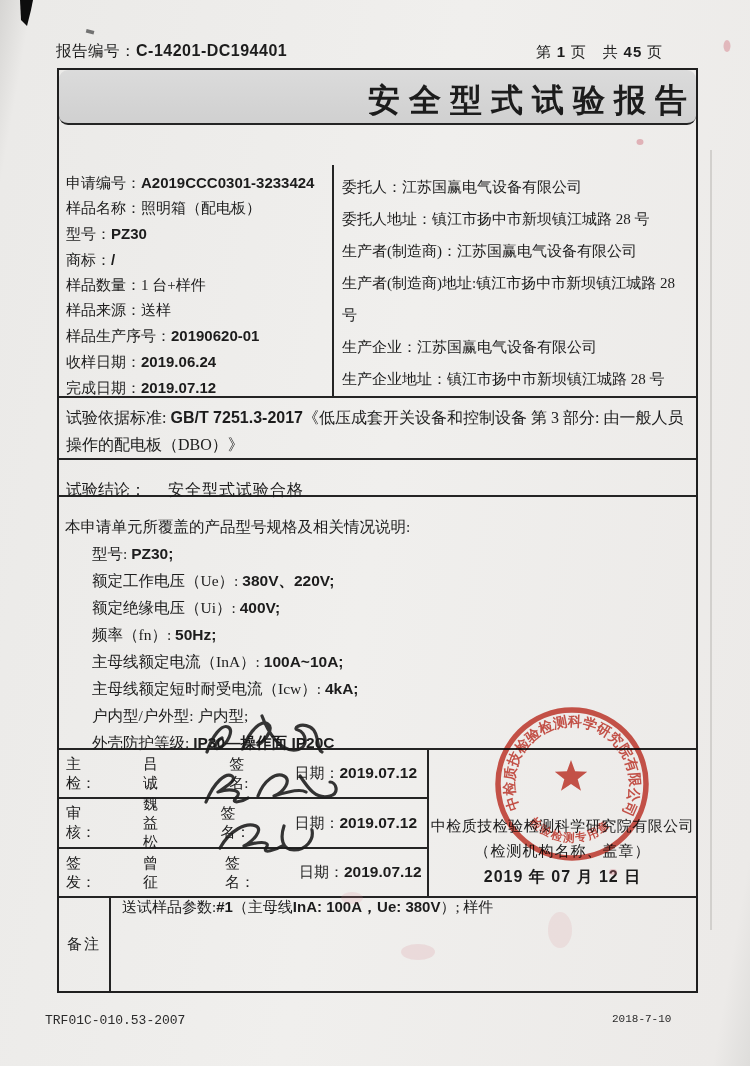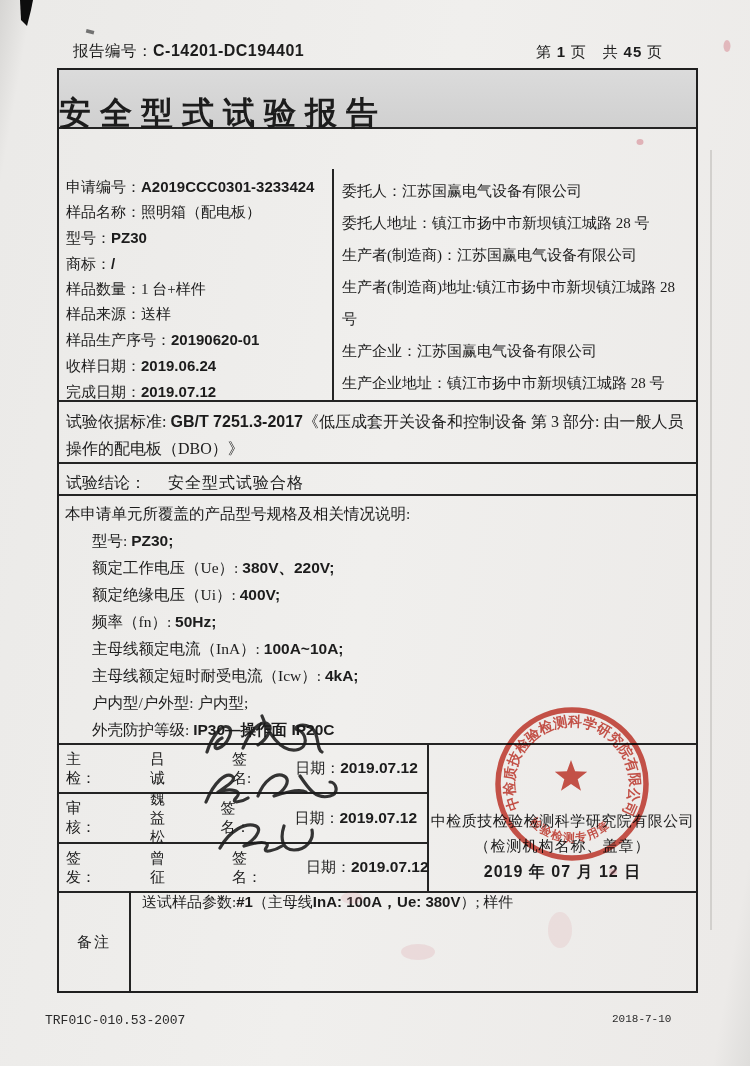--- a/index.html
+++ b/index.html
@@ -10,61 +10,61 @@
     color:#1c1c1c;
   }
   .page{
     position:absolute;inset:0;
     background:linear-gradient(100deg,#d6d5d3 0%,#ebeae8 3.5%,#f0efed 50%,#eceae8 96%,#dedddb 100%);
   }
   [data-kind="num"]{font-family:"Liberation Sans","DejaVu Sans",sans-serif;font-weight:700;}
   [data-kind="cn"]{font-family:inherit;font-weight:inherit;}
 
   
-  .hdr-left{position:absolute;left:73px;top:41px;font-size:15.5px;letter-spacing:.5px;}
+  .hdr-left{position:absolute;left:56px;top:41px;font-size:15.5px;letter-spacing:.5px;}
   .hdr-left .num{font-size:16px;}
   .hdr-right{position:absolute;left:536px;top:43px;font-size:15px;letter-spacing:1px;}
 
   
   .tbl{
     position:absolute;left:57px;top:68px;width:641px;height:925px;
     border:2px solid #1f1f1f;box-sizing:border-box;
     display:flex;flex-direction:column;
   }
   .row{box-sizing:border-box;border-bottom:2px solid #242424;position:relative;}
   .r-title{height:59px;background:linear-gradient(180deg,#dbdbdb,#d0d0d0);
-    text-align:left;font-size:32px;letter-spacing:9px;font-weight:600;
-    padding-top:22px;}
+    text-align:right;font-size:32px;letter-spacing:9px;font-weight:600;
+    padding-top:9px;border-radius:9px;}
   .r-info{height:233px;display:flex;margin-top:40px;}
   .info-l{width:275px;border-right:2px solid #242424;box-sizing:border-box;
     padding:5px 4px 0 7px;font-size:15px;line-height:25px;white-space:nowrap;}
   .info-r{flex:1;padding:6px 8px 0 8px;font-size:15px;line-height:32px;}
   .r-std{height:65px;font-size:16px;line-height:27px;padding:6px 10px 0 7px;}
-  .r-concl{height:37px;font-size:16px;padding:9px 0 0 7px;}
+  .r-concl{height:37px;font-size:16px;padding:20px 0 0 7px;}
   .concl-val{margin-left:18px;letter-spacing:1px;}
-  .r-specs{height:253px;font-size:15.5px;line-height:27px;padding:4px 8px 0 6px;}
+  .r-specs{height:253px;font-size:15.5px;line-height:27px;padding:16px 8px 0 6px;}
   .spec-item{padding-left:27px;}
   .r-sigs{height:148px;display:flex;border-bottom:2px solid #242424;}
   .sig-left{width:370px;border-right:2px solid #242424;box-sizing:border-box;
     display:flex;flex-direction:column;}
   .sig-row{box-sizing:border-box;display:flex;align-items:center;
     padding-left:7px;font-size:15px;gap:44px;}
   .sig-row1{height:49px;border-bottom:2px solid #242424;}
   .sig-row2{height:50px;border-bottom:2px solid #242424;}
   .sig-row3{height:47px;}
-  .sig-name{margin-left:10px;width:62px;letter-spacing:2px;font-family:Liberation Mono, monospace;}
+  .sig-name{margin-left:3px;width:62px;letter-spacing:2px;font-family:Liberation Mono, monospace;}
   .sig-sign{margin-left:4px;}
   .sig-dategrp{margin-left:auto;margin-right:10px;white-space:nowrap;}
   .sig-date{font-size:15.5px;}
   .sig-right{flex:1;text-align:center;padding-top:64px;box-sizing:border-box;}
   .org-name{font-size:15px;line-height:24px;letter-spacing:.5px;}
   .org-note{font-size:15px;line-height:26px;letter-spacing:1px;}
   .org-date{font-size:16px;line-height:26px;font-family:"Liberation Sans","DejaVu Sans",sans-serif;font-weight:700;letter-spacing:1px;}
   .r-remark{height:130px;display:flex;border-bottom:none;}
-  .remark-label{width:72px;border-right:2px solid #242424;box-sizing:border-box;
+  .remark-label{width:52px;border-right:2px solid #242424;box-sizing:border-box;
     display:flex;align-items:center;justify-content:center;font-size:15px;letter-spacing:2px;}
   .remark-body{flex:1;display:flex;align-items:flex-start;padding-left:11px;font-size:15px;}
 
   
   .ftr-left{position:absolute;left:45px;top:1013px;font-size:13px;
     font-family:"Liberation Mono","DejaVu Sans Mono",monospace;color:#2a2a2a;}
   .ftr-right{position:absolute;left:612px;top:1013px;font-size:11px;
     font-family:"Liberation Mono","DejaVu Sans Mono",monospace;color:#2a2a2a;}
 
   

